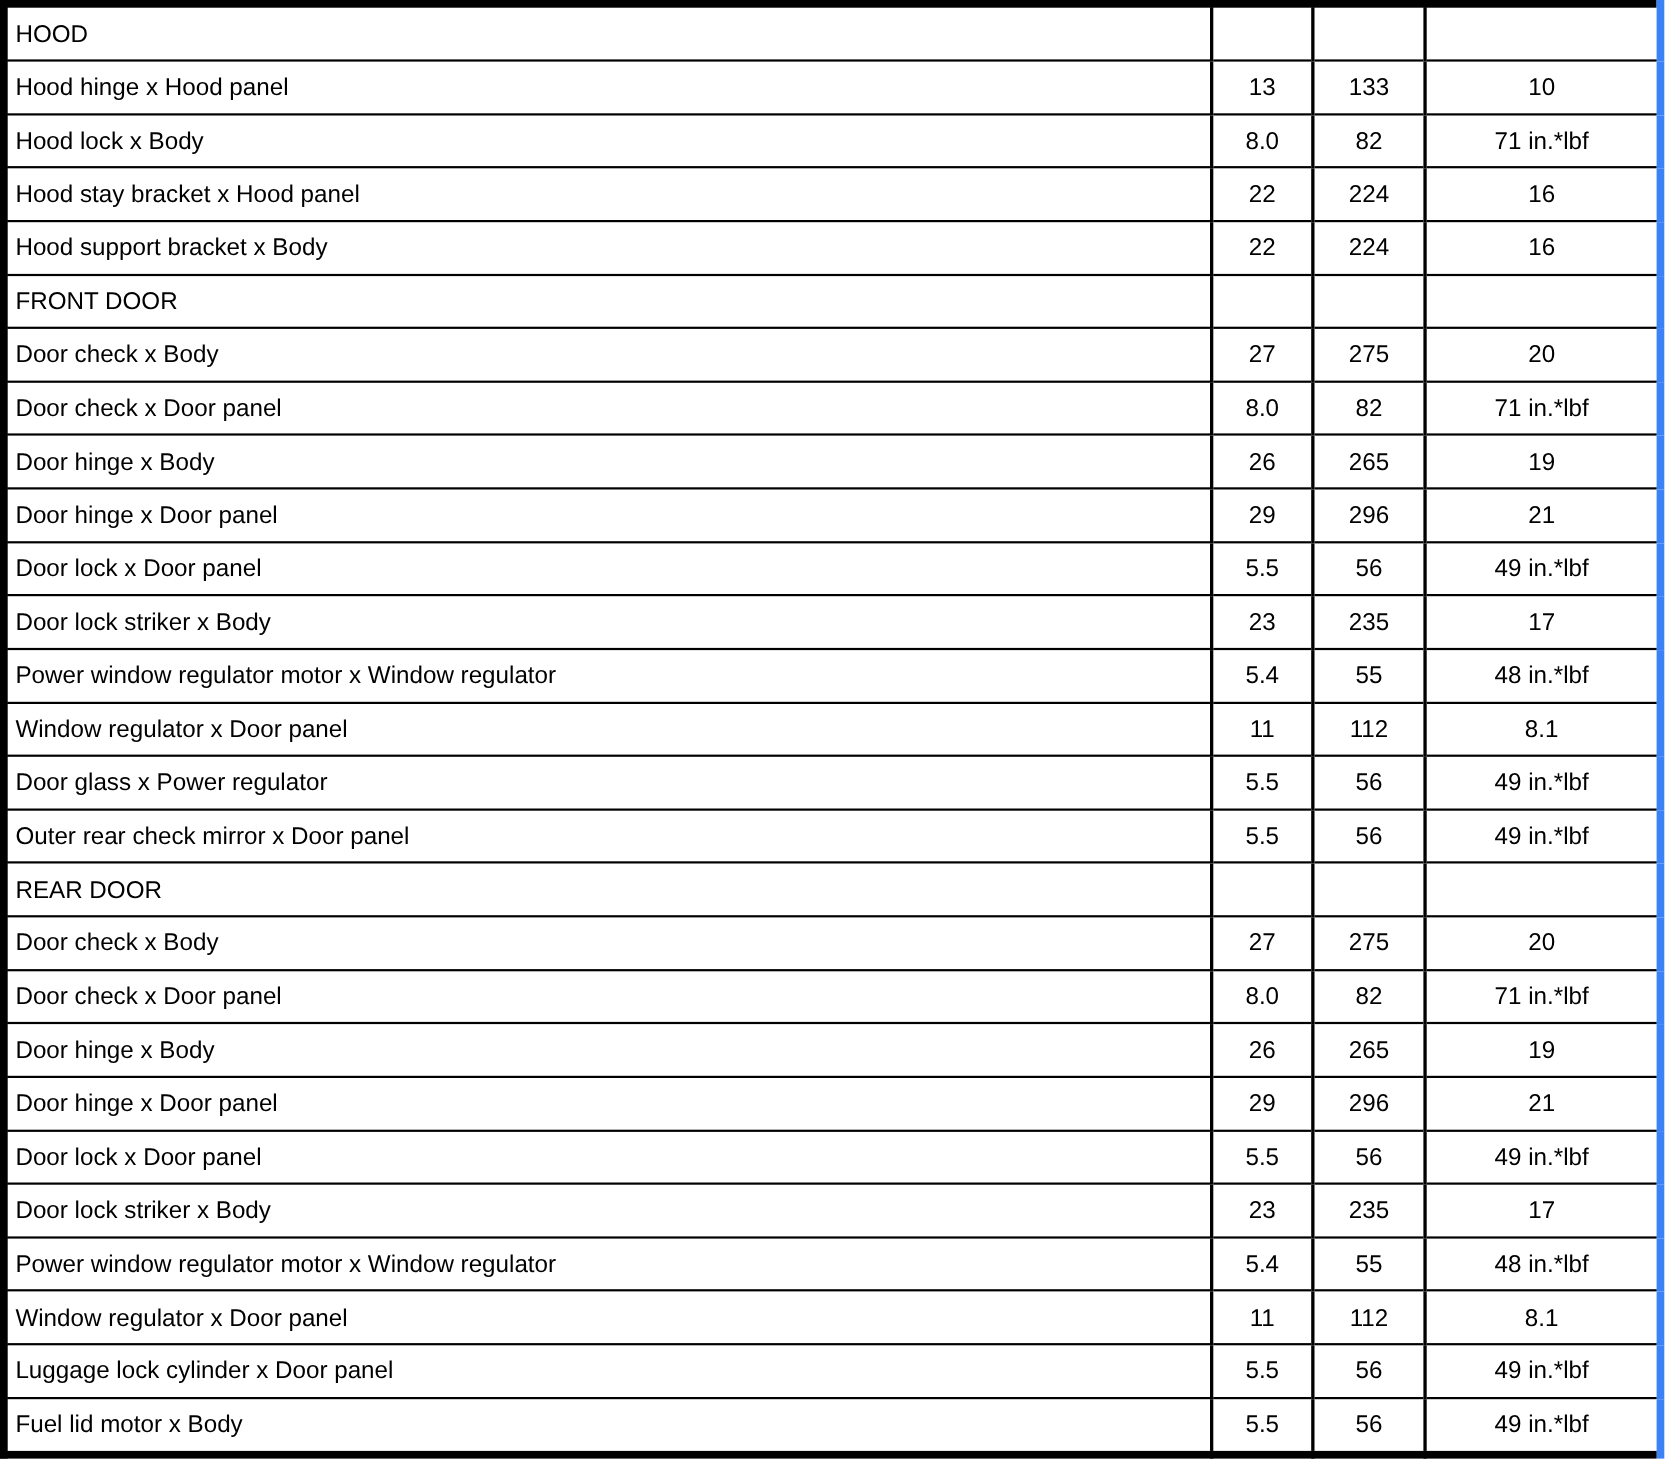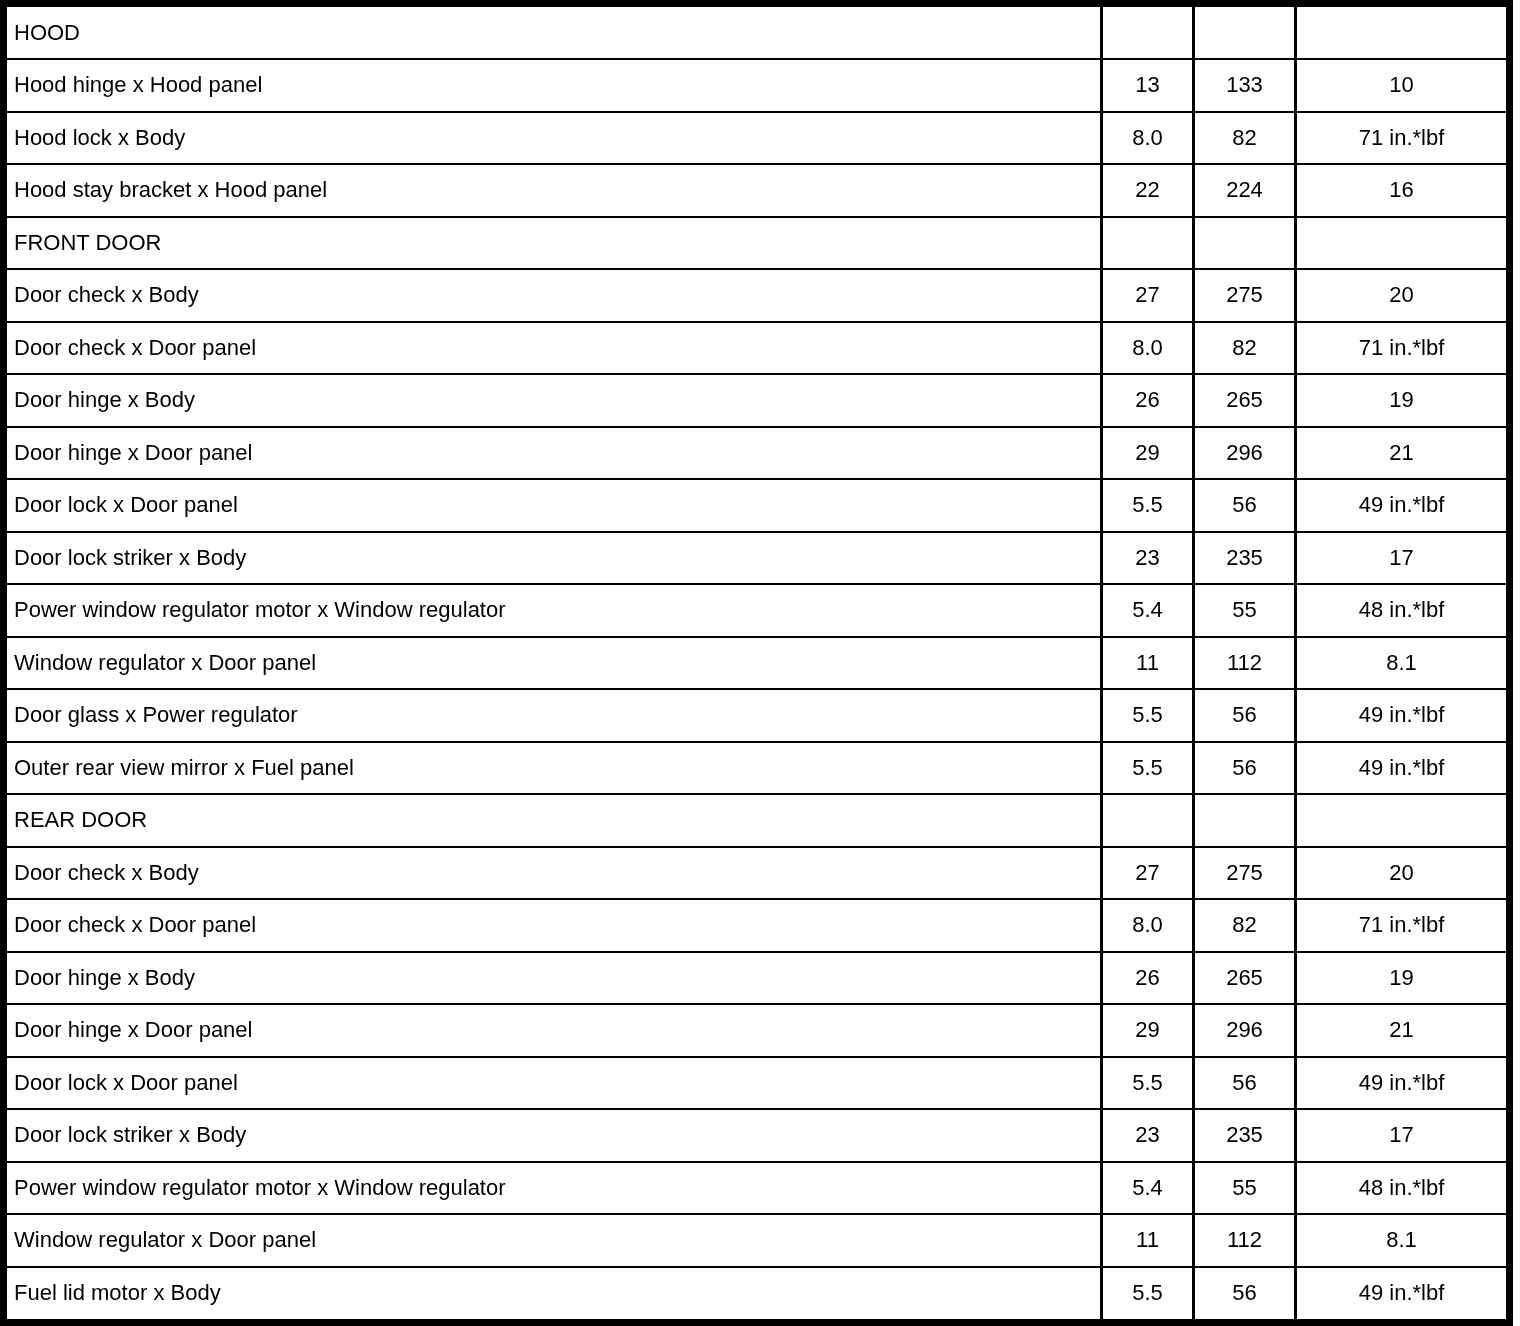--- a/index.html
+++ b/index.html
@@ -41,21 +41,21 @@
     text-align: left;
     padding-left: 7px;
     border-right: 3px solid #000000;
   }
   table.spec td.num {
     text-align: center;
     border-left: 3px solid #000000;
     border-right: 3px solid #000000;
   }
   table.spec td.num:last-child {
-    border-right: 3px solid #3b82f6;
+    border-right: 7px solid #3b82f6;
   }
 </style>
 </head>
 <body>
 
 <div class="doc">
   <table class="spec">
     <colgroup>
       <col style="width:1098px">
       <col style="width:92px">
@@ -81,20 +81,26 @@
           <td class="num">82</td>
           <td class="num">71 in.*lbf</td>
         </tr>
         <tr>
           <td class="desc">Hood stay bracket x Hood panel</td>
           <td class="num">22</td>
           <td class="num">224</td>
           <td class="num">16</td>
         </tr>
         <tr>
+          <td class="desc">Hood support bracket x Body</td>
+          <td class="num">22</td>
+          <td class="num">224</td>
+          <td class="num">16</td>
+        </tr>
+        <tr>
           <td class="desc">FRONT DOOR</td>
           <td class="num"></td>
           <td class="num"></td>
           <td class="num"></td>
         </tr>
         <tr>
           <td class="desc">Door check x Body</td>
           <td class="num">27</td>
           <td class="num">275</td>
           <td class="num">20</td>
@@ -141,21 +147,21 @@
           <td class="num">112</td>
           <td class="num">8.1</td>
         </tr>
         <tr>
           <td class="desc">Door glass x Power regulator</td>
           <td class="num">5.5</td>
           <td class="num">56</td>
           <td class="num">49 in.*lbf</td>
         </tr>
         <tr>
-          <td class="desc">Outer rear view mirror x Fuel panel</td>
+          <td class="desc">Outer rear check mirror x Door panel</td>
           <td class="num">5.5</td>
           <td class="num">56</td>
           <td class="num">49 in.*lbf</td>
         </tr>
         <tr>
           <td class="desc">REAR DOOR</td>
           <td class="num"></td>
           <td class="num"></td>
           <td class="num"></td>
         </tr>
@@ -199,20 +205,26 @@
           <td class="desc">Power window regulator motor x Window regulator</td>
           <td class="num">5.4</td>
           <td class="num">55</td>
           <td class="num">48 in.*lbf</td>
         </tr>
         <tr>
           <td class="desc">Window regulator x Door panel</td>
           <td class="num">11</td>
           <td class="num">112</td>
           <td class="num">8.1</td>
+        </tr>
+        <tr>
+          <td class="desc">Luggage lock cylinder x Door panel</td>
+          <td class="num">5.5</td>
+          <td class="num">56</td>
+          <td class="num">49 in.*lbf</td>
         </tr>
         <tr>
           <td class="desc">Fuel lid motor x Body</td>
           <td class="num">5.5</td>
           <td class="num">56</td>
           <td class="num">49 in.*lbf</td>
         </tr>
       </tbody>
   </table>
 </div>

